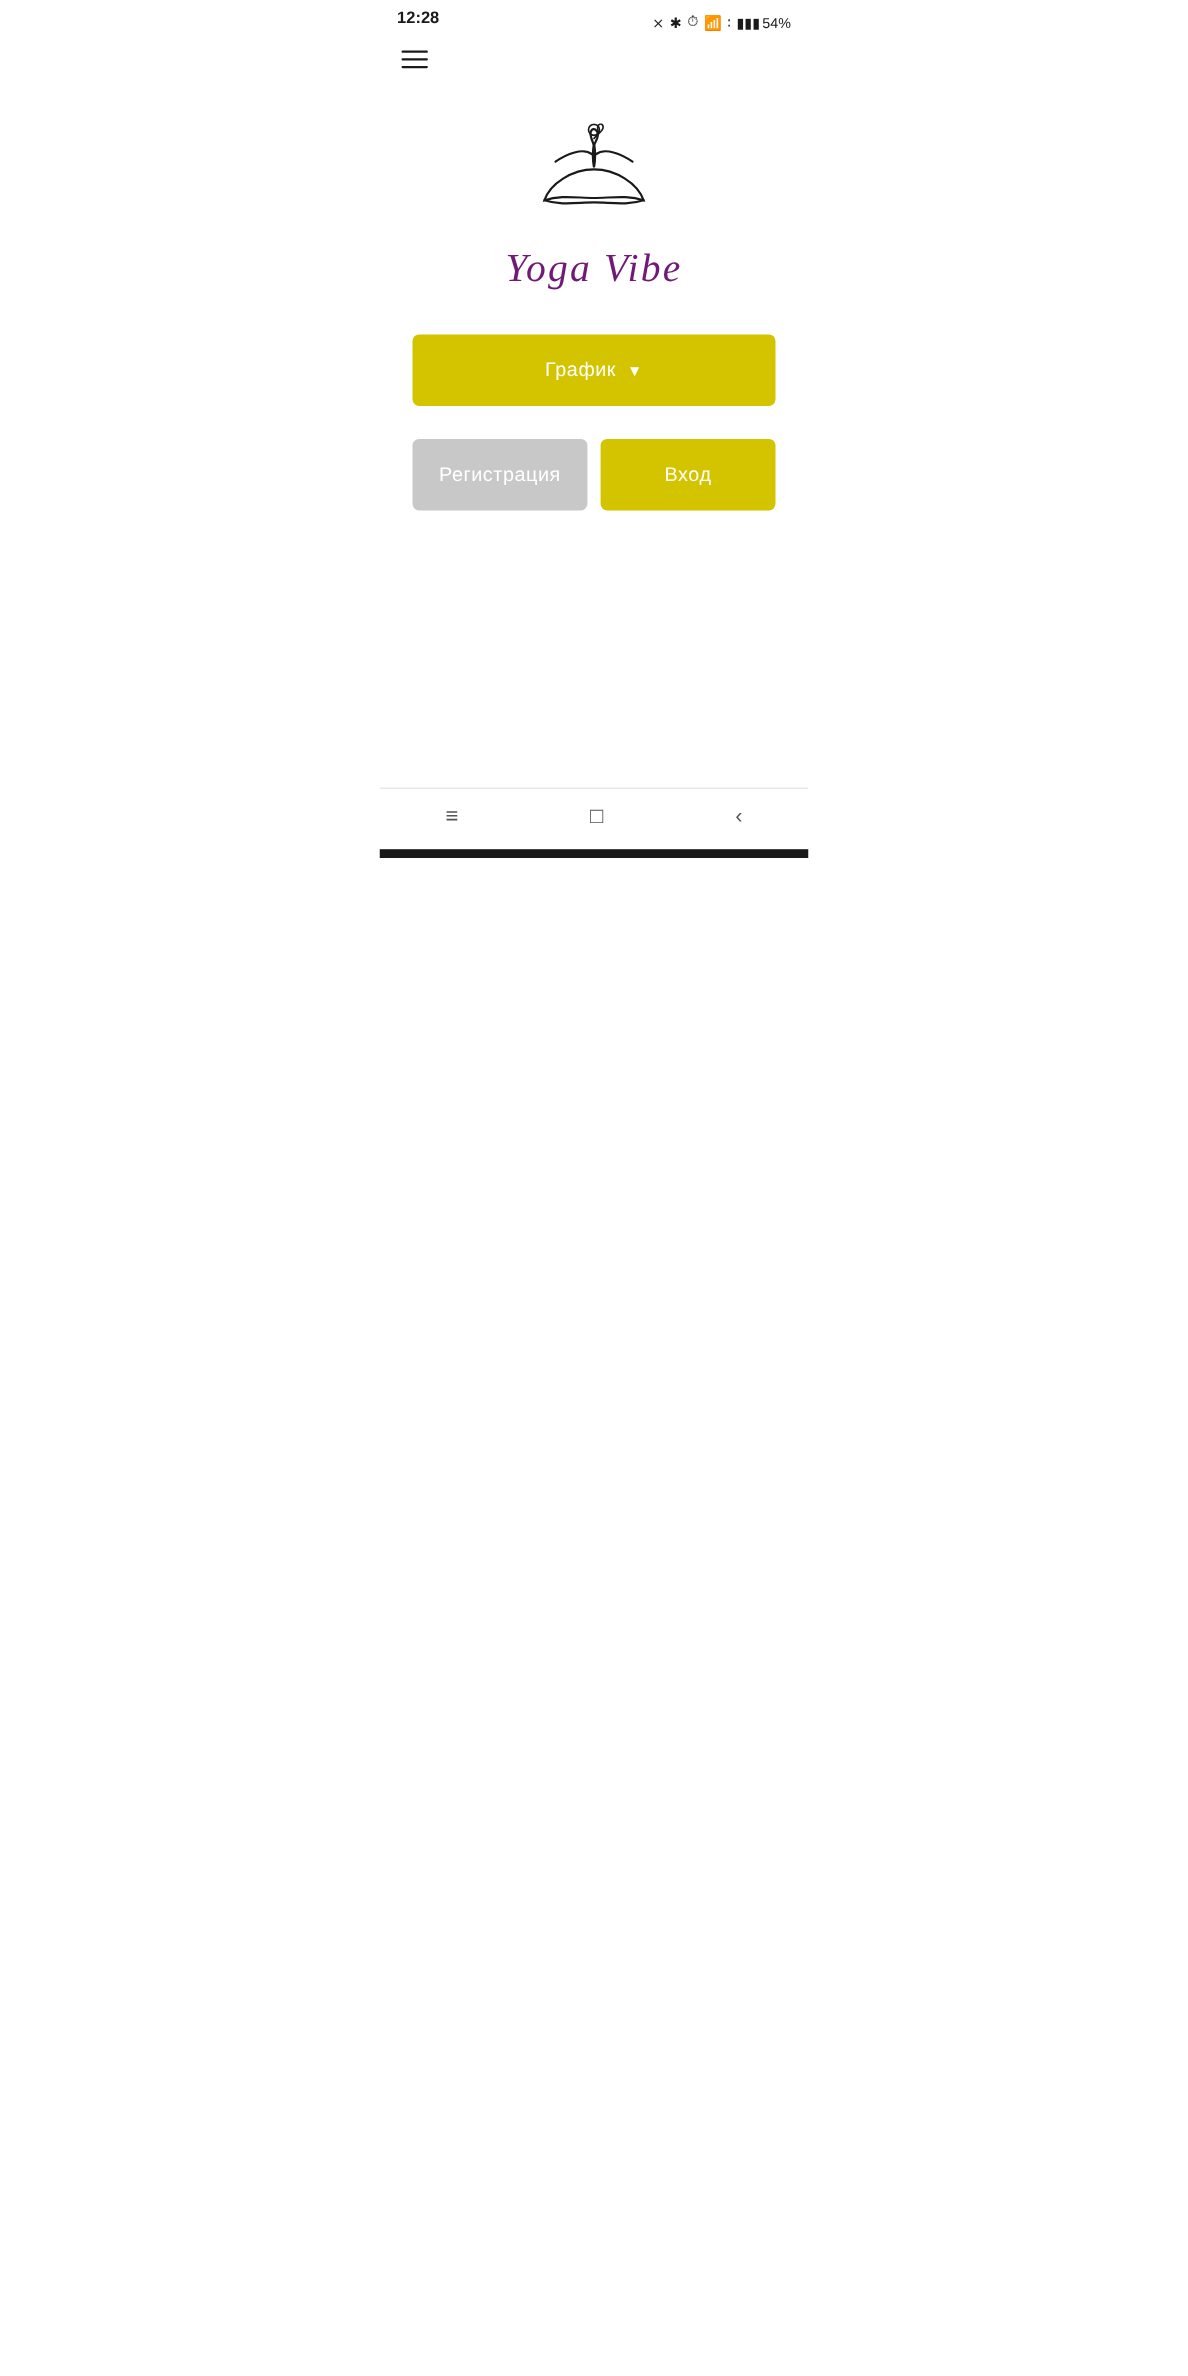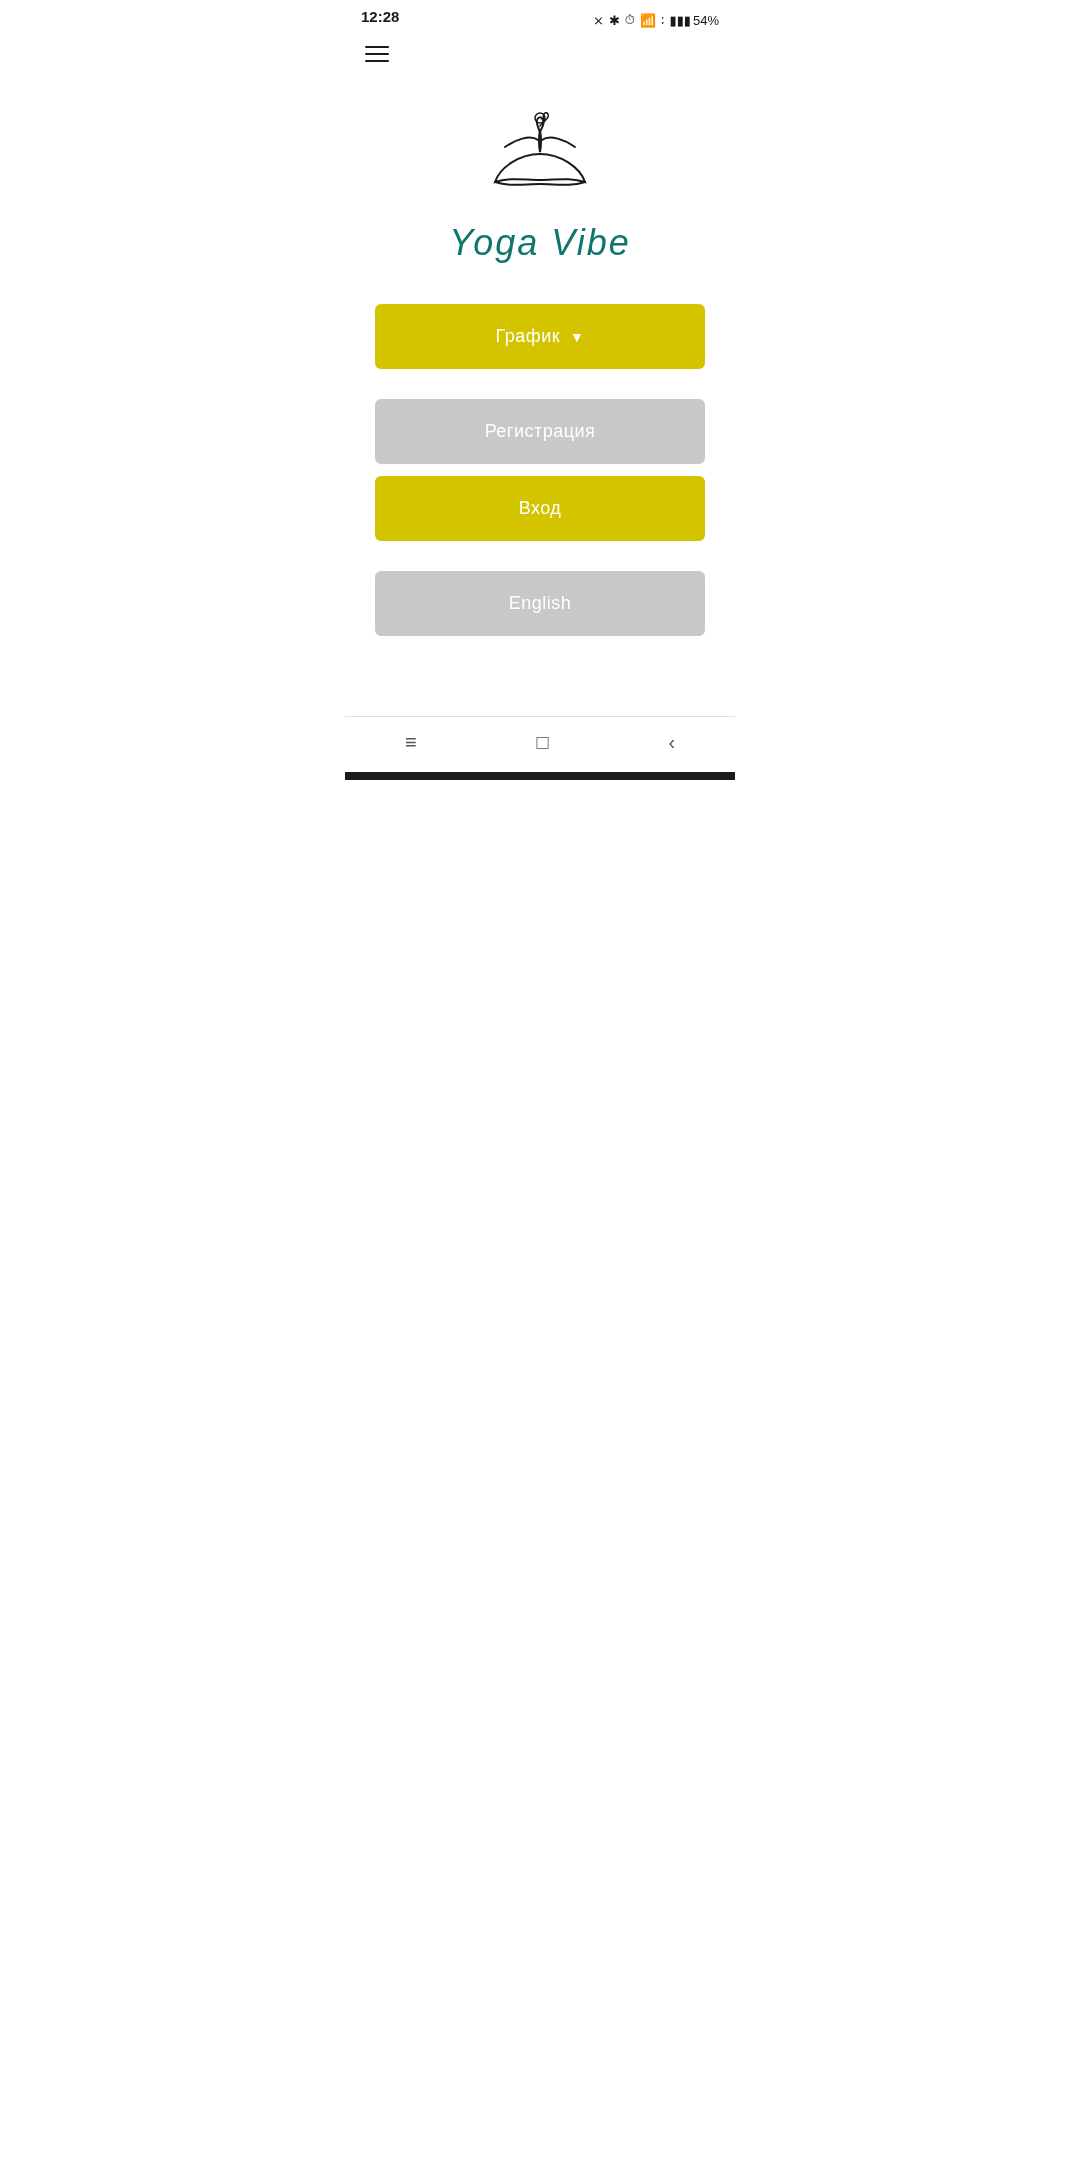--- a/index.html
+++ b/index.html
@@ -89,40 +89,40 @@
       margin-bottom: 40px;
       margin-top: 20px;
     }
 
     .logo-svg {
       width: 160px;
       height: 120px;
     }
 
     .logo-text {
-      font-family: Liberation Sans, sans-serif;
+      font-family: Liberation Serif, serif;
       font-size: 36px;
       font-weight: 400;
-      color: #0f766e;
+      color: #701a75;
       letter-spacing: 2px;
       font-style: italic;
       margin-top: -10px;
     }
 
     
     .buttons-container {
       width: 100%;
       display: flex;
       flex-direction: column;
       gap: 0;
     }
 
     .btn-group {
       display: flex;
-      flex-direction: column;
+      flex-direction: row;
       gap: 12px;
       margin-bottom: 30px;
     }
 
     .btn {
       width: 100%;
       padding: 22px 20px;
       border: none;
       border-radius: 6px;
       font-size: 18px;
@@ -245,25 +245,20 @@
 
     <div class="btn-group">
       <button class="btn btn-gray">
         <span>Регистрация</span>
       </button>
       <button class="btn btn-yellow">
         <span>Вход</span>
       </button>
     </div>
 
-    <div class="btn-group">
-      <button class="btn btn-gray">
-        <span>English</span>
-      </button>
-    </div>
 
   </div>
 </div>
 
 <div class="bottom-nav">
   <div class="bottom-nav-item">
     <span class="bottom-nav-icon">≡</span>
   </div>
   <div class="bottom-nav-item">
     <span class="bottom-nav-icon">□</span>

